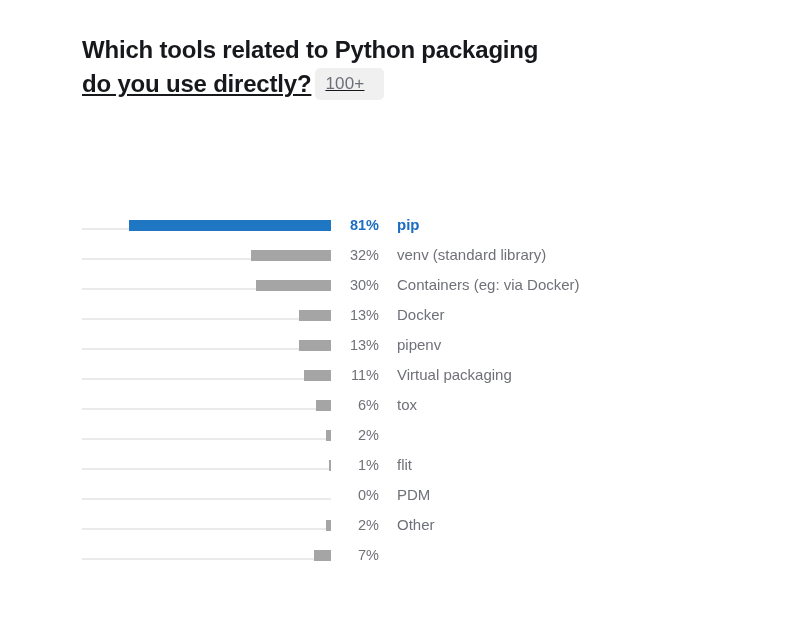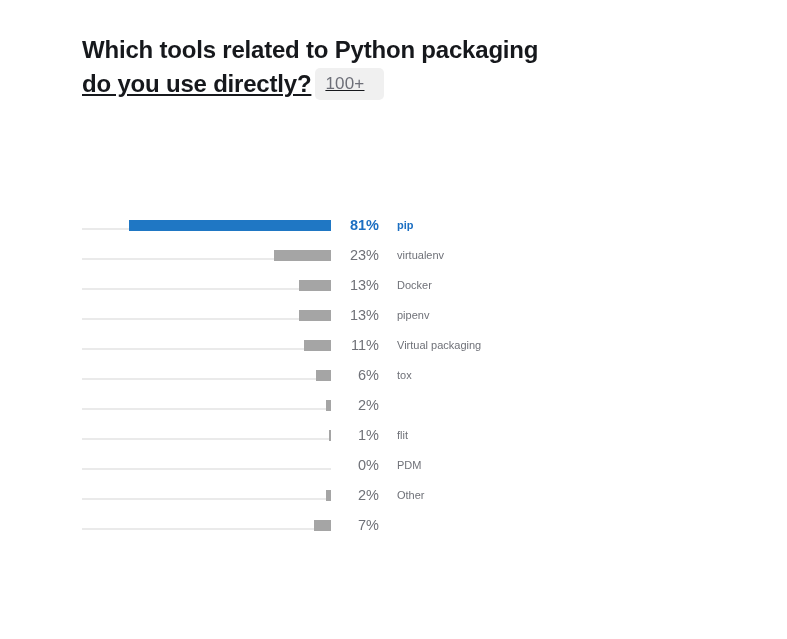--- a/index.html
+++ b/index.html
@@ -104,21 +104,21 @@
     color: #6f7178;
   }
   .row.highlight .pct {
     color: #1b6ec2;
     font-weight: bold;
   }
   .label {
     position: absolute;
     left: 397px;
     top: 0;
-    font-size: 11px;
+    font-size: 15px;
     line-height: 26px;
     color: #6f7178;
     white-space: nowrap;
   }
   .row.highlight .label {
     color: #1b6ec2;
     font-weight: bold;
   }
 </style>
 </head>
@@ -139,24 +139,32 @@
         <div class="bar-area">
           <div class="track"></div>
           <div class="bar" style="width: 201.69px;"></div>
         </div>
         <div class="pct">81%</div>
         <div class="label">pip</div>
       </div>
       <div class="row">
         <div class="bar-area">
           <div class="track"></div>
-          <div class="bar" style="width: 57.27px;"></div>
-        </div>
-        <div class="pct">23%</div>
-        <div class="label">virtualenv</div>
+          <div class="bar" style="width: 79.68px;"></div>
+        </div>
+        <div class="pct">32%</div>
+        <div class="label">venv (standard library)</div>
+      </div>
+      <div class="row">
+        <div class="bar-area">
+          <div class="track"></div>
+          <div class="bar" style="width: 74.7px;"></div>
+        </div>
+        <div class="pct">30%</div>
+        <div class="label">Containers (eg: via Docker)</div>
       </div>
       <div class="row">
         <div class="bar-area">
           <div class="track"></div>
           <div class="bar" style="width: 32.37px;"></div>
         </div>
         <div class="pct">13%</div>
         <div class="label">Docker</div>
       </div>
       <div class="row">

